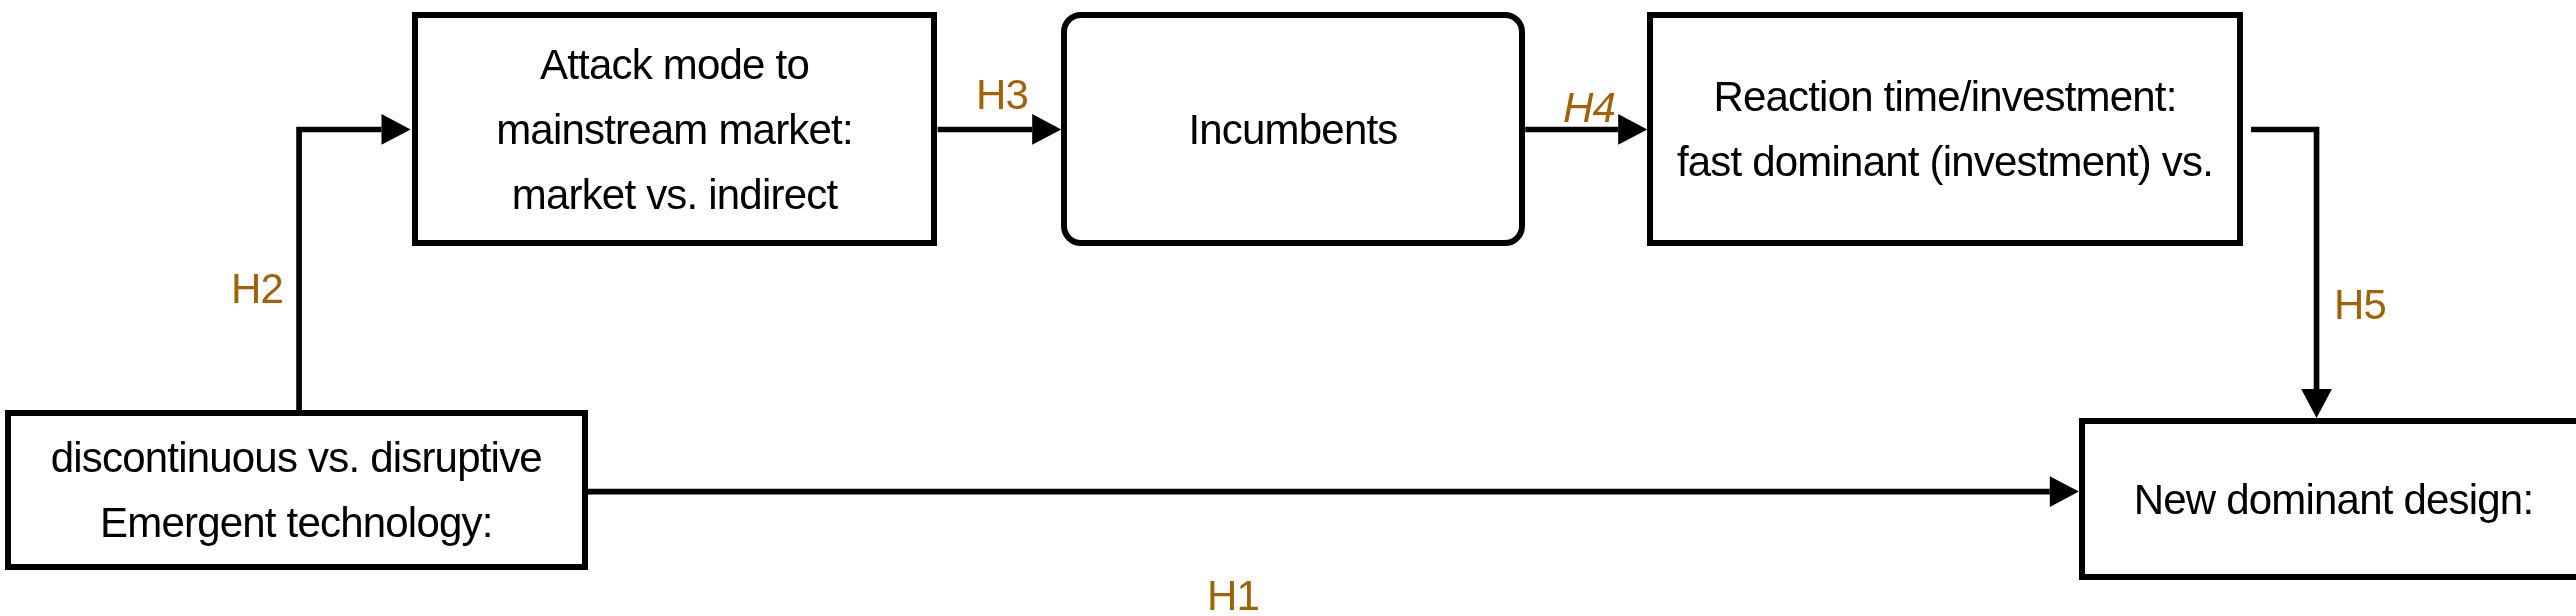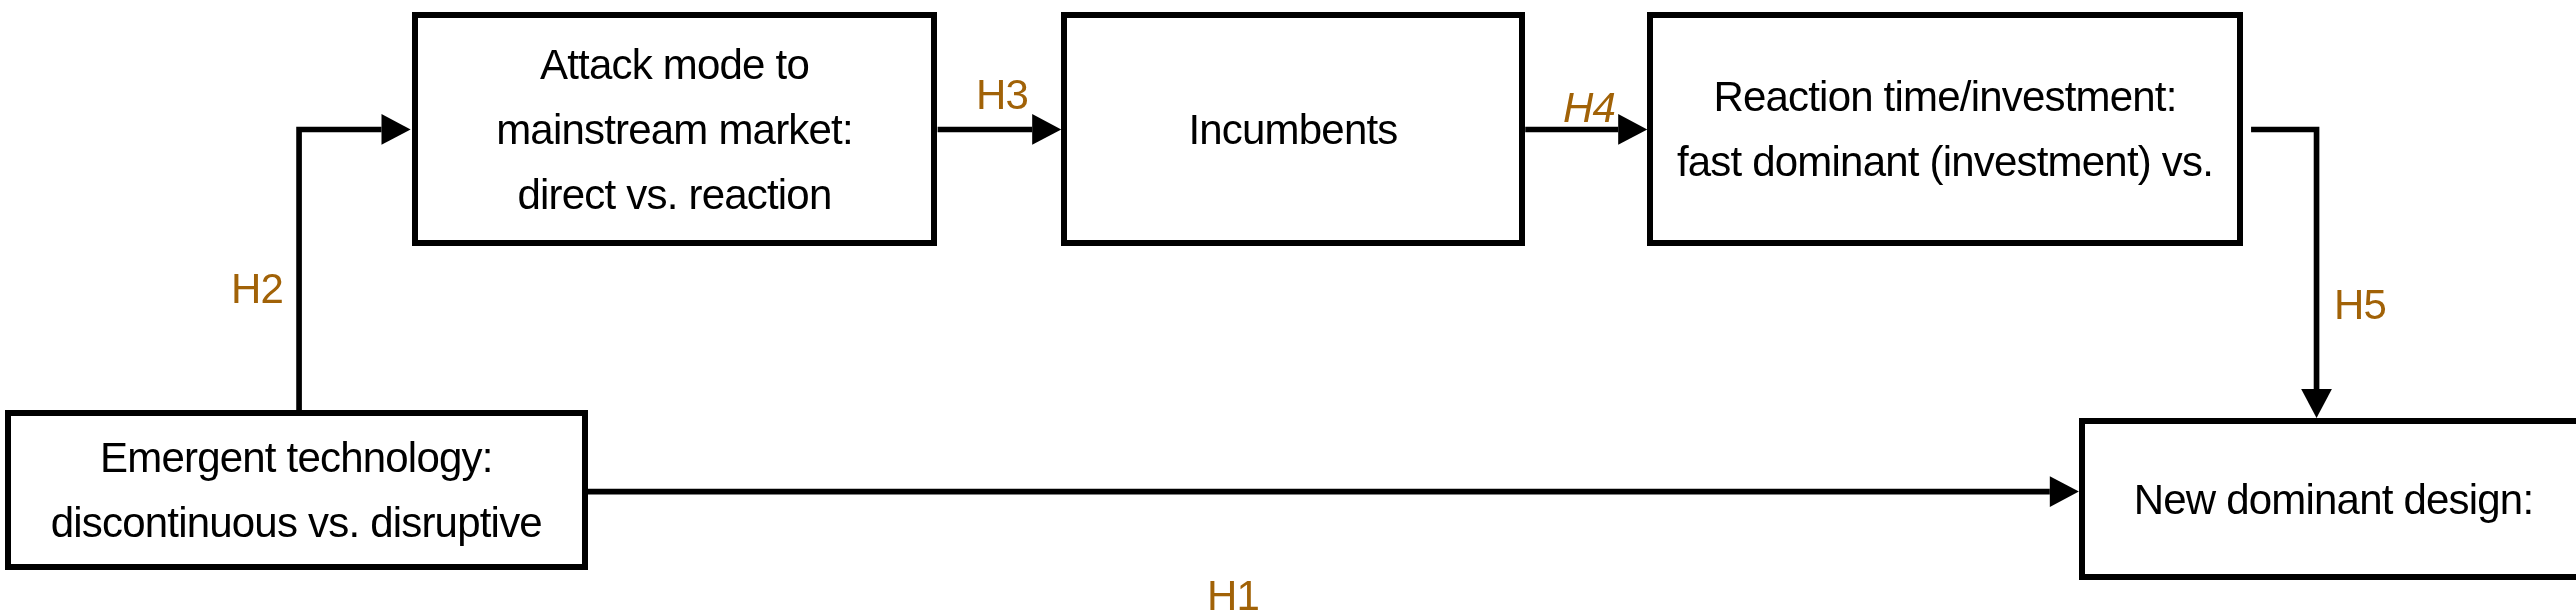--- a/index.html
+++ b/index.html
@@ -32,21 +32,21 @@
     flex-direction: column;
     align-items: center;
     justify-content: center;
     text-align: center;
     font-size: 42px;
     line-height: 65px;
     letter-spacing: -0.8px;
     color: #000000;
   }
   .node-attack      { left: 412px;  top: 12px;  width: 525px; height: 234px; }
-  .node-incumbents  { left: 1061px; top: 12px;  width: 464px; height: 234px; }
+  .node-incumbents  { left: 1061px; top: 12px;  width: 464px; height: 234px; border-radius: 20px; }
   .node-reaction    { left: 1647px; top: 12px;  width: 596px; height: 234px; }
   .node-emergent    { left: 4.8px;    top: 410px; width: 583px; height: 160px; }
   .node-newdominant { left: 2079px; top: 418px; width: 509px; height: 162px; }
   .edge-label {
     position: absolute;
     transform: translate(-50%, -50%);
     font-size: 42px;
     letter-spacing: -0.8px;
     color: #a16207;
     white-space: nowrap;
@@ -86,35 +86,35 @@
     <polyline class="line" points="2785,160 2866,160 2866,481"></polyline>
     <polygon class="arrowhead" points="2847,481 2885,481 2866,517"></polygon>
 
     <polyline class="line" points="727,608 2536,608"></polyline>
     <polygon class="arrowhead" points="2536,589 2536,627 2572,608"></polygon>
   </svg>
 
   <div class="node node-attack">
     <span>Attack mode to</span>
     <span>mainstream market:</span>
-    <span>direct vs. reaction</span>
+    <span>market vs. indirect</span>
   </div>
 
   <div class="node node-incumbents">
     <span>Incumbents</span>
   </div>
 
   <div class="node node-reaction">
     <span>Reaction time/investment:</span>
     <span>fast dominant (investment) vs.</span>
   </div>
 
   <div class="node node-emergent">
+    <span>discontinuous vs. disruptive</span>
     <span>Emergent technology:</span>
-    <span>discontinuous vs. disruptive</span>
   </div>
 
   <div class="node node-newdominant">
     <span>New dominant design:</span>
   </div>
 
   <div class="edge-label label-h1">H1</div>
   <div class="edge-label label-h2">H2</div>
   <div class="edge-label label-h3">H3</div>
   <div class="edge-label label-h4">H4</div>

